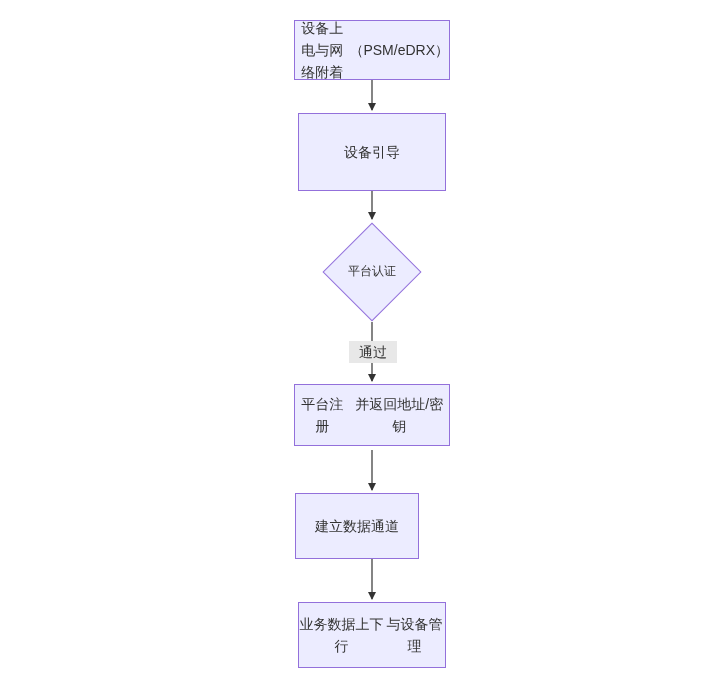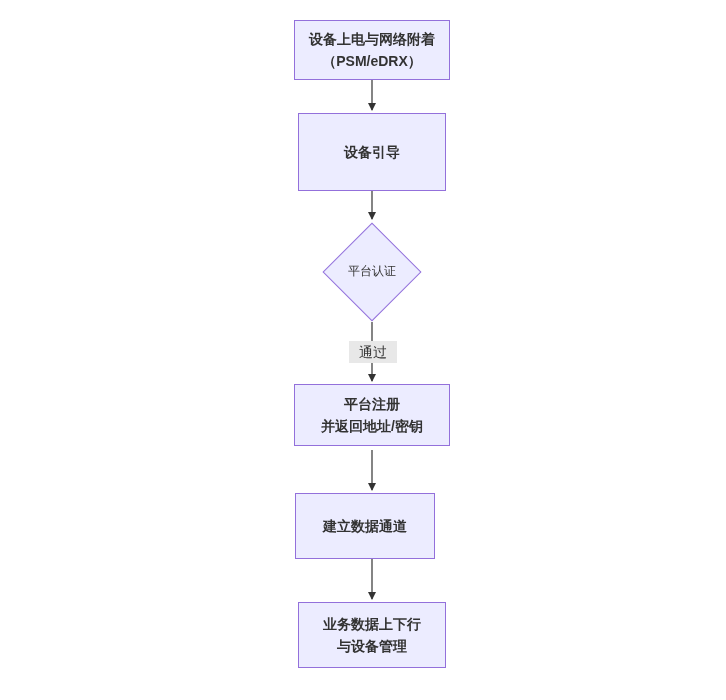--- a/index.html
+++ b/index.html
@@ -37,25 +37,24 @@
   }
   .node {
     position: absolute;
     box-sizing: border-box;
     background: var(--node-fill);
     border: 1px solid var(--node-border);
     color: var(--text);
     font-size: 14px;
     line-height: 22px;
     display: flex;
-    flex-direction: column;
+    flex-direction: row;
     align-items: center;
     justify-content: center;
     text-align: center;
-    font-weight: bold;
   }
   .diamond-shape {
     position: absolute;
     box-sizing: border-box;
     width: 70px;
     height: 70px;
     background: var(--node-fill);
     border: 1px solid var(--node-border);
     transform: rotate(45deg);
   }
@@ -109,21 +108,21 @@
   <div class="diamond-shape" style="left:337px; top:237px;"></div>
   <div class="diamond-text" style="left:312px; top:261px;">平台认证</div>
 
   <div class="edge-label" style="left:373px; top:352px;">通过</div>
 
   <div class="node" style="left:294px; top:384px; width:156px; height:62px;">
     <div>平台注册</div>
     <div>并返回地址/密钥</div>
   </div>
 
-  <div class="node" style="left:295px; top:493px; width:140px; height:66px;">
+  <div class="node" style="left:295px; top:493px; width:124px; height:66px;">
     <div>建立数据通道</div>
   </div>
 
   <div class="node" style="left:298px; top:602px; width:148px; height:66px;align-items:center;">
     <div>业务数据上下行</div>
     <div>与设备管理</div>
   </div>
 
 </div>
 

